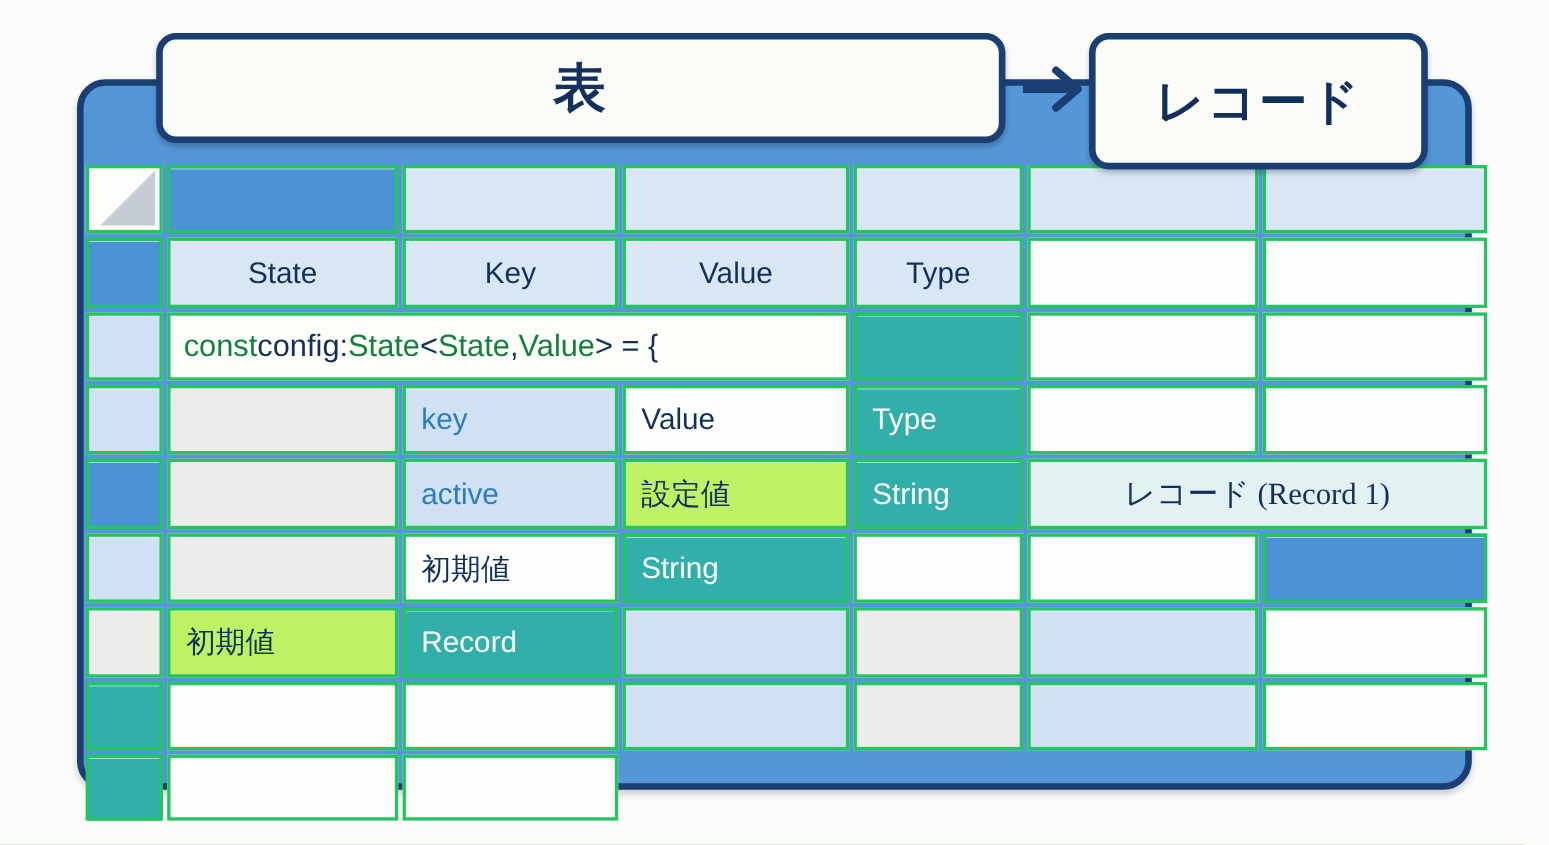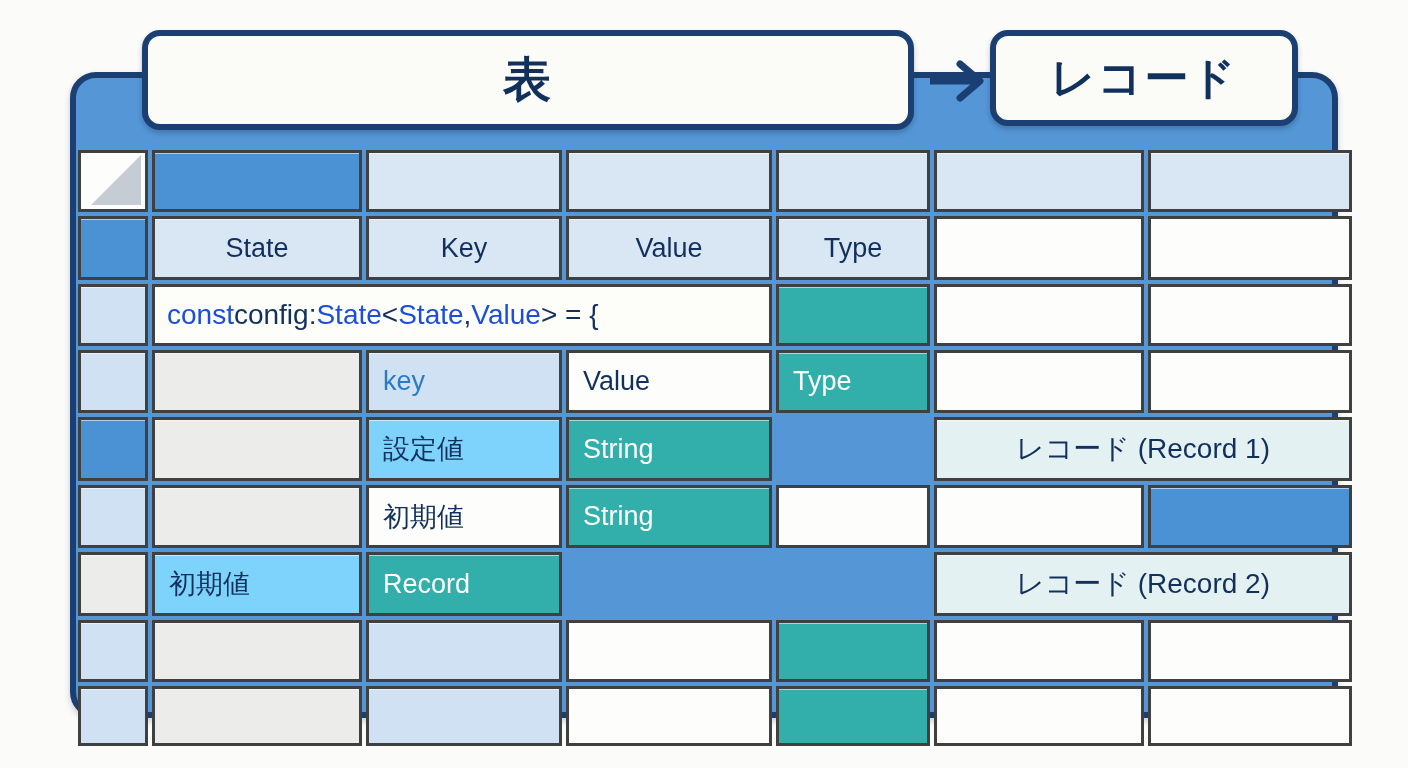--- a/index.html
+++ b/index.html
@@ -49,21 +49,21 @@
     left: 142px;
     top: 30px;
     width: 772px;
     height: 100px;
     font-size: 48px;
   }
   #record-box {
     left: 990px;
     top: 30px;
     width: 308px;
-    height: 96px;
+    height: 124px;
     font-size: 44px;
   }
   #arrow {
     position: absolute;
     left: 930px;
     top: 58px;
     width: 66px;
     height: 46px;
     z-index: 6;
   }
@@ -75,39 +75,39 @@
     top: 150px;
     width: 1252px;
     height: 562px;
     display: grid;
     grid-template-columns: 70px 210px 196px 206px 154px 210px 204px;
     grid-template-rows: 62px 64px 62px 63px 64px 63px 64px 62px 60px;
     gap: 4px;
     z-index: 3;
   }
   .cell {
-    border: 3px solid #404040;
+    border: 3px solid #22c55e;
     box-sizing: border-box;
     display: flex;
     align-items: center;
     justify-content: center;
     font-size: 27px;
     color: #12305c;
     overflow: hidden;
     white-space: nowrap;
     box-shadow: inset 0 1px 0 rgba(255,255,255,0.55);
   }
   
   .f-white   { background: #fdfdfb; }
   .f-pale    { background: #d9e7f4; }
   .f-paleblu { background: #cfe1f3; }
   .f-blue    { background: #4a92d4; }
   .f-grey    { background: #ececeb; }
   .f-teal    { background: #32aeab; }
-  .f-cyan    { background: #7dd3fc; }
+  .f-cyan    { background: #bef264; }
 
   .t-key   { color: #2b7cc4; }
   .t-white { color: #ffffff; }
   .left    { justify-content: flex-start; padding-left: 14px; }
 
   
   #corner {
     position: relative;
     background: #fdfdfb;
   }
@@ -122,28 +122,29 @@
   }
 
   
   .code-row {
     grid-column: 2 / span 3;
     justify-content: flex-start;
     padding-left: 12px;
     font-size: 28px;
     background: #fdfdf9;
   }
-  .kw { color: #1d4ed8; }
+  .kw { color: #15803d; }
   .pl { color: #12305c; }
 
   
   .rec-label {
     grid-column: 6 / span 2;
     font-size: 28px;
     background: #e4f1f2;
+    font-family: Liberation Serif, serif;
   }
 </style>
 </head>
 <body>
 
 <div id="frame"></div>
 
 <div id="title-box" class="callout">
   <span>表</span>
 </div>
@@ -195,36 +196,36 @@
   <div class="cell f-paleblu"></div>
   <div class="cell f-grey"></div>
   <div class="cell f-paleblu t-key left">key</div>
   <div class="cell f-white left">Value</div>
   <div class="cell f-teal t-white left">Type</div>
   <div class="cell f-white"></div>
   <div class="cell f-white"></div>
 
   <div class="cell f-blue"></div>
   <div class="cell f-grey"></div>
+  <div class="cell f-paleblu t-key left">active</div>
   <div class="cell f-cyan left">設定値</div>
   <div class="cell f-teal t-white left">String</div>
   <div class="cell rec-label">レコード (Record 1)</div>
 
   <div class="cell f-paleblu"></div>
   <div class="cell f-grey"></div>
   <div class="cell f-white left">初期値</div>
   <div class="cell f-teal t-white left">String</div>
   <div class="cell f-white"></div>
   <div class="cell f-white"></div>
 
   <div class="cell f-blue"></div>
   <div class="cell f-grey"></div>
   <div class="cell f-cyan left">初期値</div>
   <div class="cell f-teal t-white left">Record</div>
-  <div class="cell rec-label">レコード (Record 2)</div>
 
   <div class="cell f-paleblu"></div>
   <div class="cell f-grey"></div>
   <div class="cell f-paleblu"></div>
   <div class="cell f-white"></div>
   <div class="cell f-teal"></div>
   <div class="cell f-white"></div>
   <div class="cell f-white"></div>
 
   <div class="cell f-paleblu"></div>

